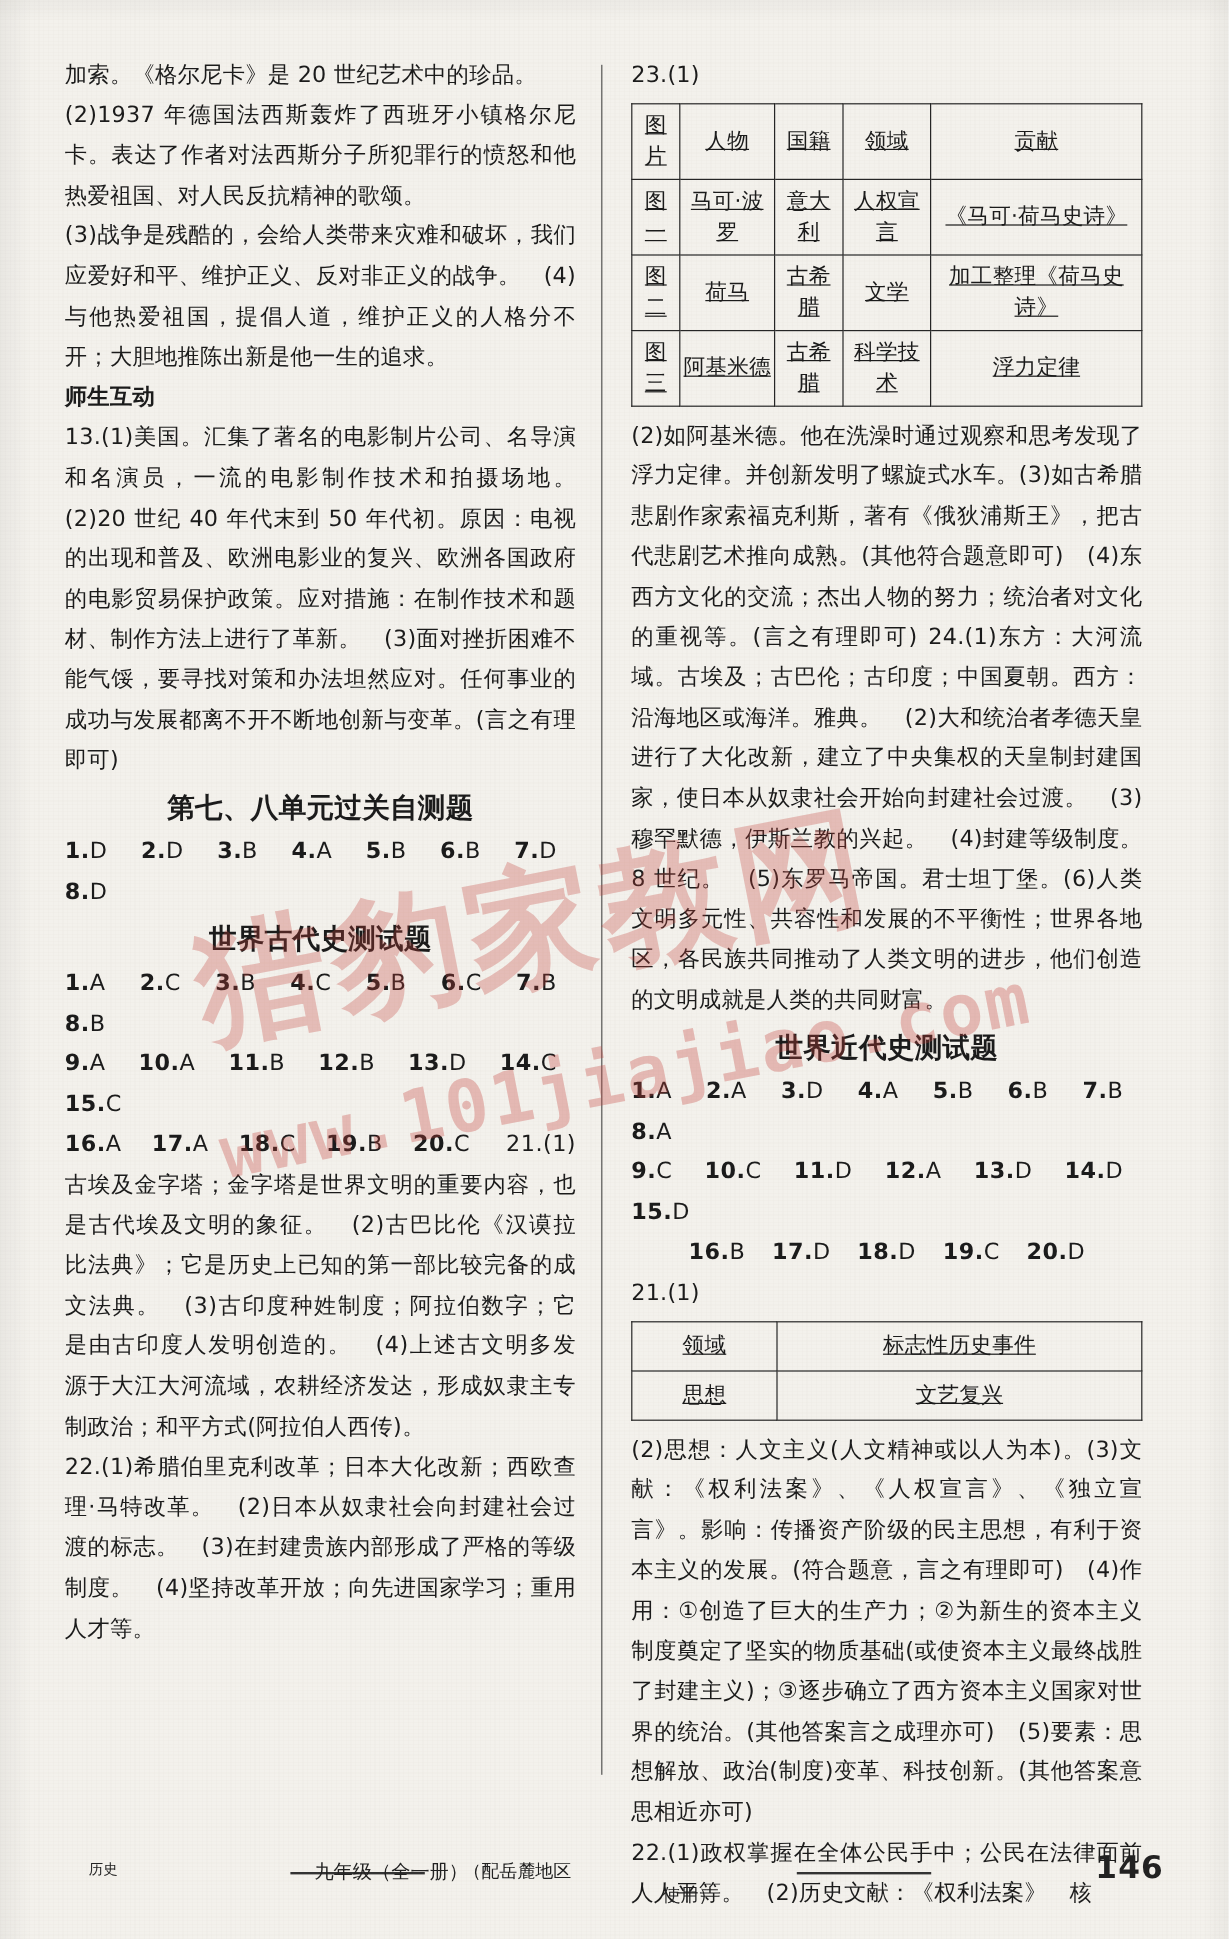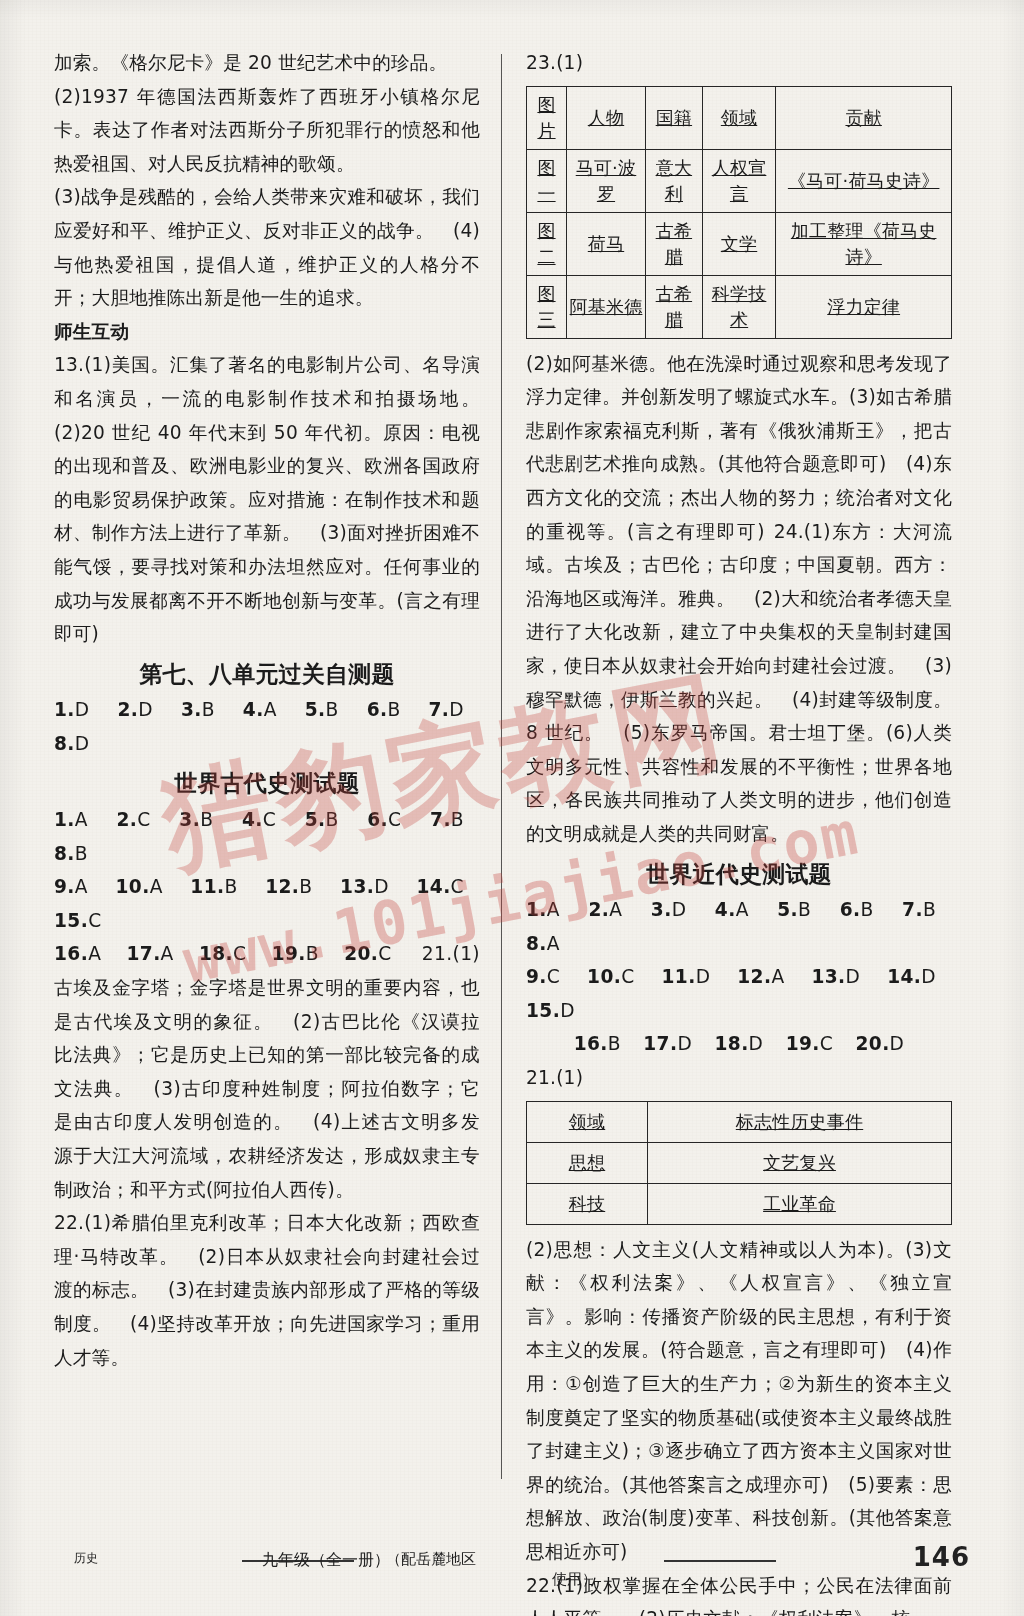--- a/index.html
+++ b/index.html
@@ -297,24 +297,20 @@
       <table class="grid t21">
         <tbody>
             <tr>
           <td class="lbl">领域</td>
           <td>标志性历史事件</td>
         </tr>
         <tr>
           <td class="lbl">思想</td>
           <td>文艺复兴</td>
         </tr>
-        <tr>
-          <td class="lbl">科技</td>
-          <td>工业革命</td>
-        </tr>
       </tbody>
         </table>
 
       <p>(2)思想：人文主义(人文精神或以人为本)。(3)文献：《权利法案》、《人权宣言》、《独立宣言》。影响：传播资产阶级的民主思想，有利于资本主义的发展。(符合题意，言之有理即可)　(4)作用：①创造了巨大的生产力；②为新生的资本主义制度奠定了坚实的物质基础(或使资本主义最终战胜了封建主义)；③逐步确立了西方资本主义国家对世界的统治。(其他答案言之成理亦可)　(5)要素：思想解放、政治(制度)变革、科技创新。(其他答案意思相近亦可)</p>
       <p>22.(1)政权掌握在全体公民手中；公民在法律面前人人平等。　(2)历史文献：《权利法案》　核</p>
     </div>
   </div>
 
   <div class="wm">
     <div class="wm-main">猎豹家教网</div>

